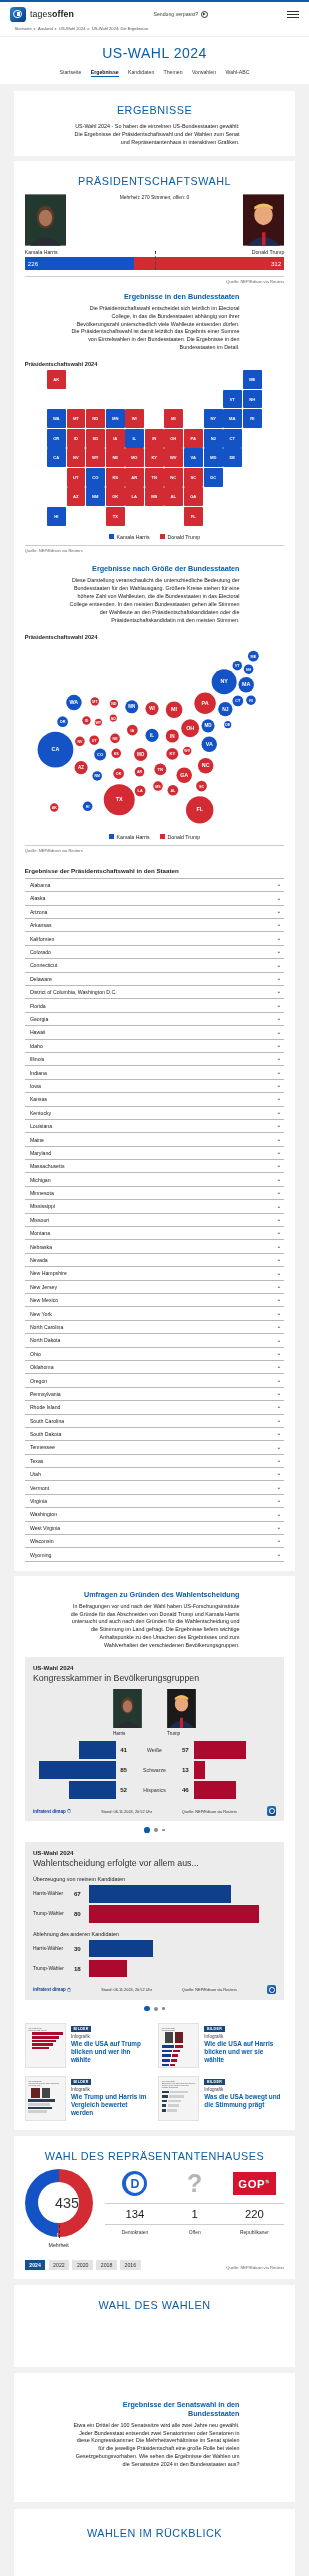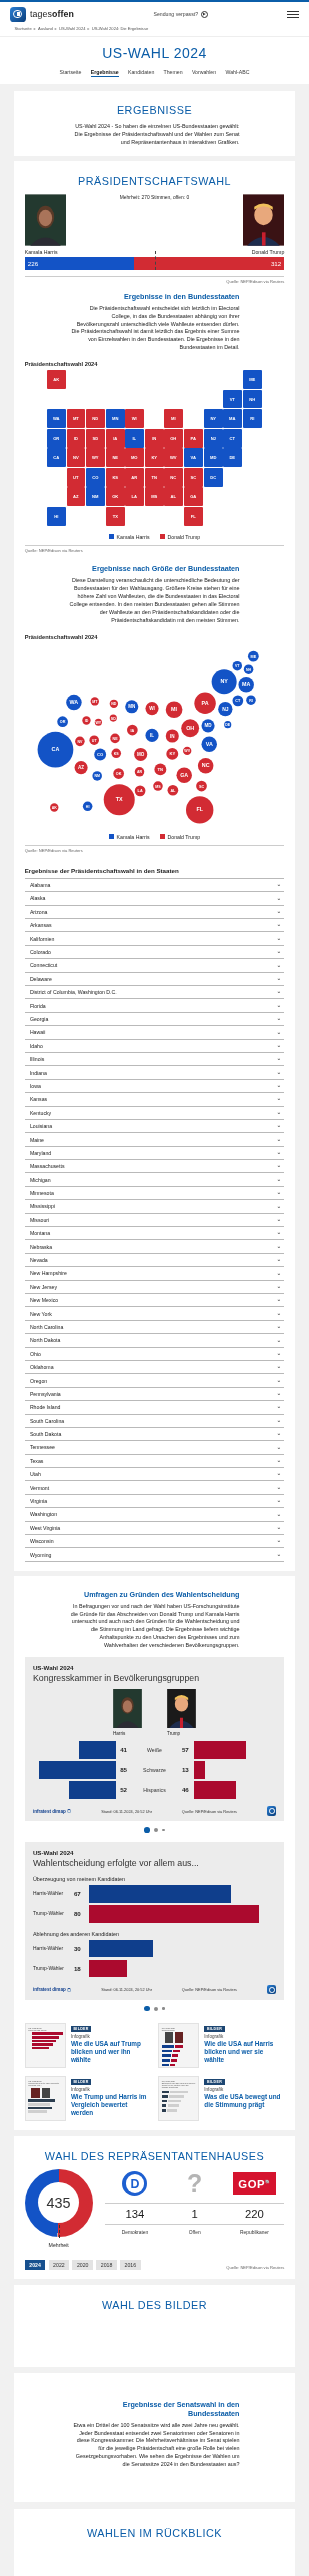--- a/index.html
+++ b/index.html
@@ -103,21 +103,21 @@
   .thumb .tt { font-size:2.1px; color:#555; margin-bottom:1.5px; }
   .thumb .mb { height:2.6px; margin:1px 0; }
   .badge { display:inline-block; background:#1d4672; color:#fff; font-size:3.6px; font-weight:bold; padding:1px 2.6px; letter-spacing:0.3px; }
   .teaser .kind { font-size:4.6px; color:#444; margin:2.1px 0 1px 0; }
   .teaser .tl { font-size:6.4px; font-weight:bold; color:#0b5da8; line-height:1.25; }
 
   
   .house-flex { display:flex; align-items:flex-start; gap:12.4px; margin-top:3.1px; }
   .donut-wrap { text-align:center; }
   .donut { width:68px; height:68px; border-radius:50%; position:relative; margin:0 auto; }
-  .donut .hole { position:absolute; left:13.4px; top:13.4px; width:41px; height:41px; background:#fff; border-radius:50%; display:flex; align-items:center; justify-content:center; font-size:14.4px; color:#333; }
+  .donut .hole { position:absolute; left:13.4px; top:13.4px; width:41px; height:41px; background:#fff; border-radius:50%; display:flex; align-items:center; justify-content:flex-end; font-size:14.4px; color:#333; }
   .donut .dash { position:absolute; left:50%; bottom:-1px; height:13.4px; border-left:1px dashed #333; }
   .maj-lab { font-size:5.2px; margin-top:5.2px; }
   .parties { flex:1; display:flex; text-align:center; }
   .party { flex:1; }
   .p-logo { height:29px; display:flex; align-items:center; justify-content:center; }
   .d-logo { width:25px; height:25px; border-radius:50%; background:#1d5fd0; display:flex; align-items:center; justify-content:center; }
   .d-logo .inner { width:18.5px; height:18.5px; border-radius:50%; background:#fff; display:flex; align-items:center; justify-content:center; color:#1d5fd0; font-weight:bold; font-size:12.4px; }
   .q-mark { font-size:25px; font-weight:bold; color:#b5b5b5; }
   .gop { background:#d5132e; color:#fff; font-weight:bold; font-size:11.3px; padding:5.2px 5.2px; letter-spacing:0.5px; }
   .gop small { font-size:4.1px; vertical-align:super; }
@@ -866,21 +866,21 @@
         <div class="yr">2018</div>
         <div class="yr">2016</div>
       </div>
     <div class="src">Quelle: NEP/Edison via Reuters</div>
   </div>
 </section>
 
 <div class="gap" style="height:6.2px"></div>
 
 <section class="card" style="min-height:82px">
-  <h2 class="sec-title">WAHL DES BILDER</h2>
+  <h2 class="sec-title">WAHL DES WAHLEN</h2>
 </section>
 
 <div class="gap" style="height:6.2px"></div>
 
 <section class="card" style="min-height:129px">
   <div class="centercol" style="margin-top:17px">
     <h3 class="sub-head">Ergebnisse der Senatswahl in den Bundesstaaten</h3>
     <p class="body-txt">Etwa ein Drittel der 100 Senatssitze wird alle zwei Jahre neu gewählt. Jeder Bundesstaat entsendet zwei Senatorinnen oder Senatoren in diese Kongresskammer. Die Mehrheitsverhältnisse im Senat spielen für die jeweilige Präsidentschaft eine große Rolle bei vielen Gesetzgebungsvorhaben. Wie sehen die Ergebnisse der Wahlen um die Senatssitze 2024 in den Bundesstaaten aus?</p>
   </div>
 </section>

